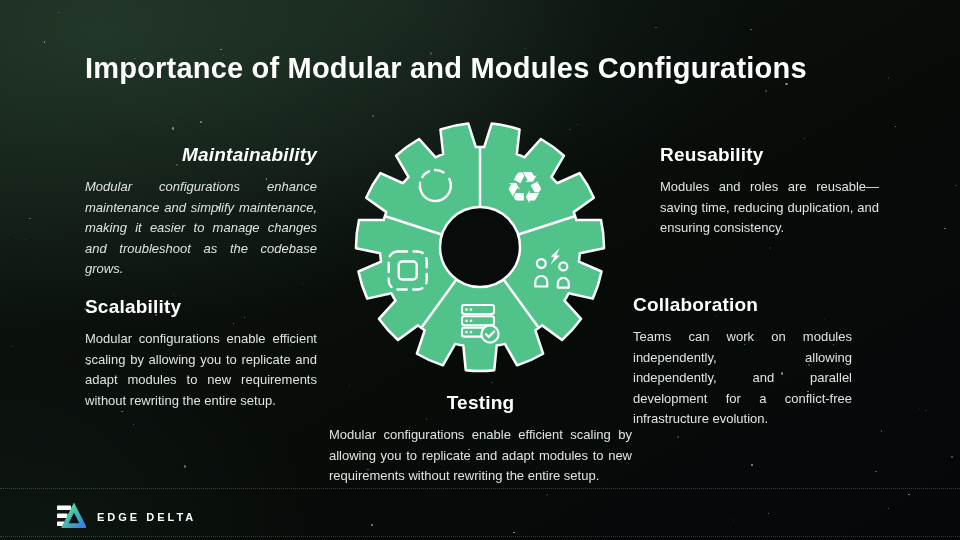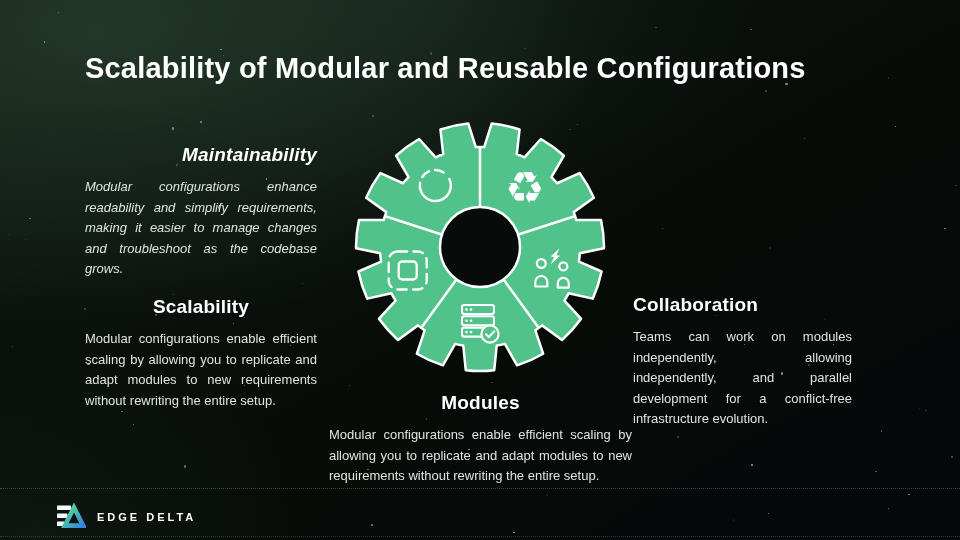--- a/index.html
+++ b/index.html
@@ -23,21 +23,21 @@
     margin:0;font-size:29px;font-weight:700;color:#ffffff;letter-spacing:0.2px;
   }
 
   .block{position:absolute;}
   .block h2{margin:0 0 11px 0;font-size:19px;font-weight:700;color:#ffffff;letter-spacing:0.2px;}
   .block p{margin:0;font-size:13px;line-height:1.58;color:#dfe4e1;text-align:justify;}
 
   .block-maint{left:85px;top:144px;width:232px;font-style:italic;}
   .block-maint h2{text-align:right;}
   .block-scal{left:85px;top:296px;width:232px;}
-  .block-scal h2{text-align:center;}
+  .block-scal h2{text-align:left;}
   .block-reus{left:660px;top:144px;width:219px;}
   .block-collab{left:633px;top:294px;width:219px;}
   .block-test{left:329px;top:392px;width:303px;}
   .block-test h2{text-align:center;}
 
   .gear-wrap{position:absolute;left:345px;top:112px;width:270px;height:270px;}
 
   .footer-sep-top{position:absolute;left:0;top:488px;width:960px;border-top:1px dotted rgba(150,180,160,0.32);}
   .footer-sep-bottom{position:absolute;left:0;top:536px;width:960px;border-top:1px dotted rgba(150,180,160,0.28);}
   .brand-row{position:absolute;left:56px;top:503px;display:flex;align-items:center;gap:11px;}
@@ -129,40 +129,44 @@
       <span style="left: 491.3px; top: 381.9px; width: 1.4px; height: 1.4px; opacity: 0.23; background: rgb(215, 232, 221);"></span>
       <span style="left: 487.3px; top: 353px; width: 1.4px; height: 1.4px; opacity: 0.67; background: rgb(215, 232, 221);"></span>
       <span style="left: 367.3px; top: 469px; width: 1.4px; height: 1.4px; opacity: 0.44; background: rgb(215, 232, 221);"></span>
       <span style="left: 888.1px; top: 507.6px; width: 1.4px; height: 1.4px; opacity: 0.48; background: rgb(215, 232, 221);"></span>
       <span style="left: 955.3px; top: 184.6px; width: 1.4px; height: 1.4px; opacity: 0.23; background: rgb(215, 232, 221);"></span>
       <span style="left: 524.3px; top: 48px; width: 1.4px; height: 1.4px; opacity: 0.16; background: rgb(215, 232, 221);"></span>
       <span style="left: 832.7px; top: 344px; width: 1.4px; height: 1.4px; opacity: 0.54; background: rgb(215, 232, 221);"></span>
     </div>
 
   <div class="content">
-    <h1 class="page-title">Scalability of Modular and Reusable Configurations</h1>
+    <h1 class="page-title">Importance of Modular and Modules Configurations</h1>
 
     <div class="block block-maint">
       <h2>Maintainability</h2>
-      <p>Modular configurations enhance readability and simplify requirements, making it easier to manage changes and troubleshoot as the codebase grows.</p>
+      <p>Modular configurations enhance maintenance and simplify maintenance, making it easier to manage changes and troubleshoot as the codebase grows.</p>
     </div>
 
     <div class="block block-scal">
       <h2>Scalability</h2>
       <p>Modular configurations enable efficient scaling by allowing you to replicate and adapt modules to new requirements without rewriting the entire setup.</p>
     </div>
 
+    <div class="block block-reus">
+      <h2>Reusability</h2>
+      <p>Modules and roles are reusable—saving time, reducing duplication, and ensuring consistency.</p>
+    </div>
 
     <div class="block block-collab">
       <h2>Collaboration</h2>
       <p>Teams can work on modules independently, allowing independently, and parallel development for a conflict-free infrastructure evolution.</p>
     </div>
 
     <div class="block block-test">
-      <h2>Modules</h2>
+      <h2>Testing</h2>
       <p>Modular configurations enable efficient scaling by allowing you to replicate and adapt modules to new requirements without rewriting the entire setup.</p>
     </div>
 
     <div class="gear-wrap">
       <svg width="270" height="270" viewBox="0 0 270 270">
         <defs>
           <clipPath id="gearClip">
               <path id="gearClipPath" d="M 139.19 35.09 L 146.67 11.55 A 124 124 0 0 1 174.55 17.48 L 171.81 42.02 A 100 100 0 0 1 179.46 45.43 L 195.87 26.97 A 124 124 0 0 1 218.93 43.72 L 206.45 65.03 A 100 100 0 0 1 212.05 71.26 L 234.55 61.07 A 124 124 0 0 1 248.80 85.75 L 228.73 100.14 A 100 100 0 0 1 231.32 108.11 L 256.01 107.95 A 124 124 0 0 1 258.99 136.30 L 234.80 141.28 A 100 100 0 0 1 233.93 149.61 L 256.55 159.51 A 124 124 0 0 1 247.75 186.62 L 223.62 181.33 A 100 100 0 0 1 219.43 188.58 L 236.08 206.83 A 124 124 0 0 1 217.00 228.01 L 197.11 213.37 A 100 100 0 0 1 190.34 218.29 L 198.12 241.73 A 124 124 0 0 1 172.08 253.33 L 159.87 231.86 A 100 100 0 0 1 151.68 233.60 L 149.25 258.18 A 124 124 0 0 1 120.75 258.18 L 118.32 233.60 A 100 100 0 0 1 110.13 231.86 L 97.92 253.33 A 124 124 0 0 1 71.88 241.73 L 79.66 218.29 A 100 100 0 0 1 72.89 213.37 L 53.00 228.01 A 124 124 0 0 1 33.92 206.83 L 50.57 188.58 A 100 100 0 0 1 46.38 181.33 L 22.25 186.62 A 124 124 0 0 1 13.45 159.51 L 36.07 149.61 A 100 100 0 0 1 35.20 141.28 L 11.01 136.30 A 124 124 0 0 1 13.99 107.95 L 38.68 108.11 A 100 100 0 0 1 41.27 100.14 L 21.20 85.75 A 124 124 0 0 1 35.45 61.07 L 57.95 71.26 A 100 100 0 0 1 63.55 65.03 L 51.07 43.72 A 124 124 0 0 1 74.13 26.97 L 90.54 45.43 A 100 100 0 0 1 98.19 42.02 L 95.45 17.48 A 124 124 0 0 1 123.33 11.55 L 130.81 35.09 A 100 100 0 0 1 139.19 35.09 Z"></path>
             </clipPath>
         </defs>

